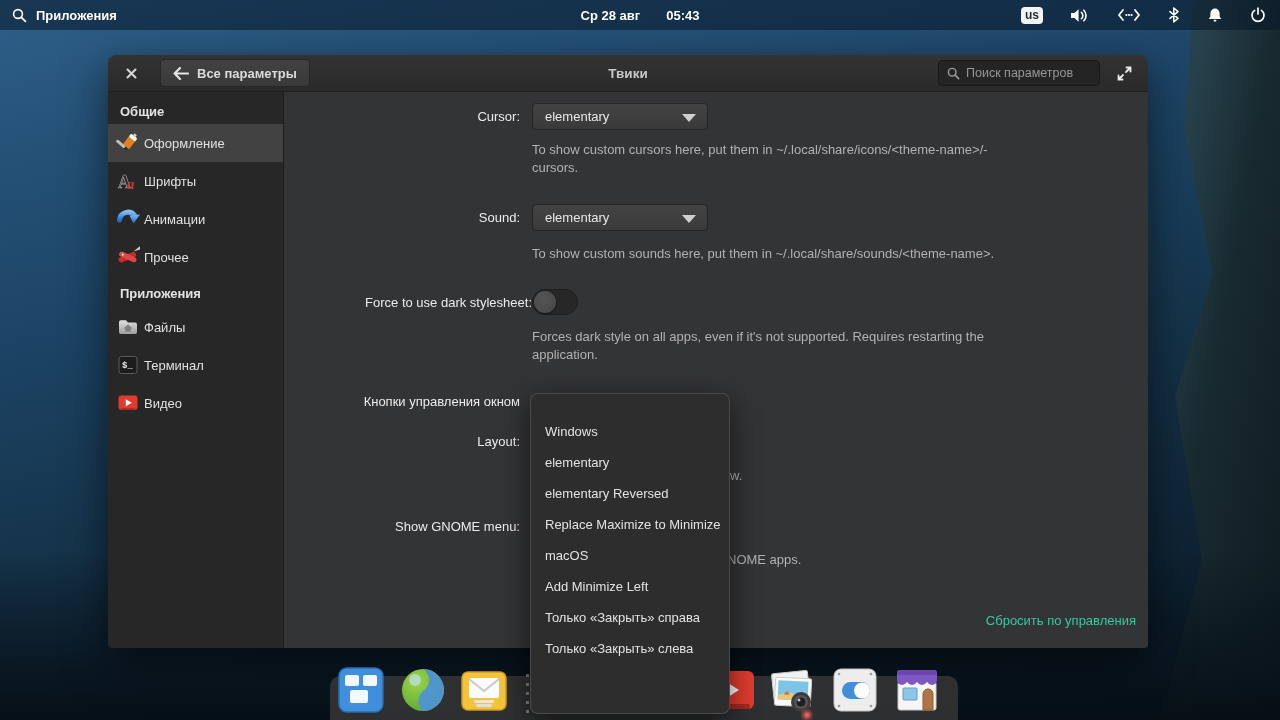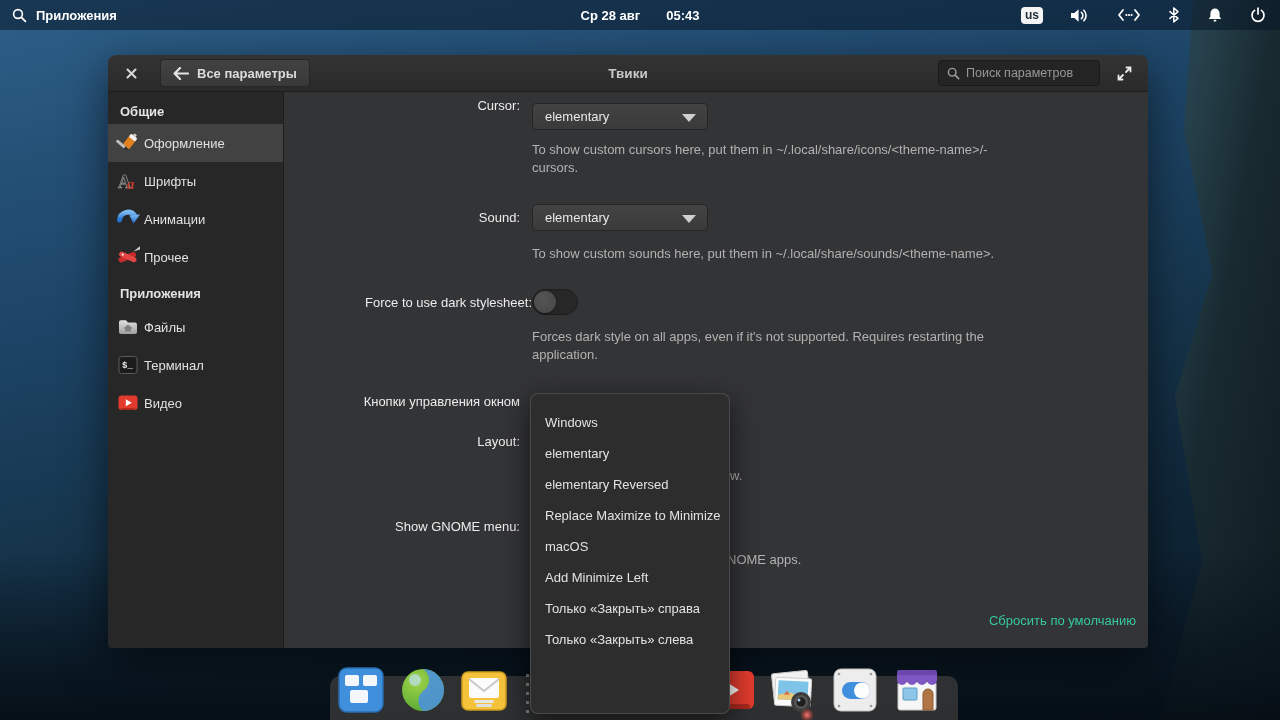--- a/index.html
+++ b/index.html
@@ -58,21 +58,21 @@
     border-right:7px solid transparent; border-top:8px solid #cfcfcf; }
   .toggle { position:absolute; width:46px; height:26px; border-radius:13px; background:#272727; border:1px solid #1e1e1e; cursor:pointer; }
   .toggle .knob { position:absolute; left:1px; top:1px; width:22px; height:22px; border-radius:50%;
     background:radial-gradient(circle at 40% 35%, #555, #464646); box-shadow:0 1px 2px rgba(0,0,0,.5); }
   .fragment { position:absolute; color:#b2b2b2; font-size:13px; }
   .reset-link { position:absolute; color:#36c9a1; font-size:13px; cursor:pointer; }
 
   
   .popup { position:absolute; left:530px; top:393px; width:200px; height:321px; background:#2d2d2d;
     border:1px solid rgba(255,255,255,.14); border-radius:8px; box-shadow:0 8px 28px rgba(0,0,0,.6);
-    z-index:60; padding:13px 0; }
+    z-index:60; padding:22px 0; }
   .popup-item { height:31px; display:flex; align-items:center; padding-left:14px; color:#e2e2e2; font-size:13px; cursor:pointer; }
 
   
   .dock-bar { position:absolute; left:330px; top:676px; width:628px; height:44px; background:rgba(52,52,52,.88);
     border-radius:10px 10px 0 0; z-index:20; }
   .dock-sep { position:absolute; left:526px; top:674px; width:3px; height:44px; z-index:21;
     background:repeating-linear-gradient(180deg, rgba(255,255,255,.4) 0 3px, transparent 3px 9px); }
   .dock-icon { position:absolute; top:664px; width:52px; height:52px; z-index:22; cursor:pointer; }
   .glow-dot { position:absolute; left:800px; top:708px; width:14px; height:14px; border-radius:50%; z-index:23;
     background:radial-gradient(circle, rgba(255,120,110,.95) 0%, rgba(255,80,70,.35) 45%, transparent 70%); }
@@ -245,21 +245,21 @@
         <svg width="24" height="24" viewBox="0 0 24 24">
           <rect x="2.5" y="4.5" width="19" height="14.5" rx="3" fill="#e23b2e"></rect>
           <path d="M9.8 8.2 L15.8 11.75 L9.8 15.3 Z" fill="#ffffff"></path>
           <rect x="4.5" y="17.2" width="15" height="1.8" rx="0.9" fill="#a8281e"></rect>
         </svg>
         <span>Видео</span>
       </div>
     </div>
 
     <div class="content">
-      <div class="flabel" style="left:0; top:6px;padding-left:12px;">Cursor:</div>
+      <div class="flabel" style="left:0; top:17px;padding-left:12px;">Cursor:</div>
       <div class="select" style="left:248px; top:11px;">
         <span>elementary</span>
         <span class="caret"></span>
       </div>
       <div class="help" style="left:248px; top:49px; width:470px;">To show custom cursors here, put them in ~/.local/share/icons/&lt;theme-name&gt;/-
 cursors.</div>
 
       <div class="flabel" style="left:0; top:118px;">Sound:</div>
       <div class="select" style="left:248px; top:112px;">
         <span>elementary</span>
@@ -274,21 +274,21 @@
       <div class="help" style="left:248px; top:236px; width:470px;">Forces dark style on all apps, even if it's not supported. Requires restarting the
 application.</div>
 
       <div class="flabel bold" style="left:0; top:302px;">Кнопки управления окном</div>
       <div class="flabel" style="left:0; top:342px;">Layout:</div>
       <div class="fragment" style="left:446px; top:376px;">w.</div>
 
       <div class="flabel" style="left:0; top:427px;">Show GNOME menu:</div>
       <div class="fragment" style="left:443px; top:460px;">NOME apps.</div>
 
-      <div class="reset-link" style="right:12px; top:521px;">Сбросить по умолчанию</div>
+      <div class="reset-link" style="right:12px; top:521px;">Сбросить по управления</div>
     </div>
   </div>
 </div>
 
 <div class="dock-bar"></div>
 <div class="dock-sep"></div>
 <div class="glow-dot"></div>
 
 <div class="dock-icon" style="left:335px;">
   <svg width="52" height="52" viewBox="0 0 52 52">

